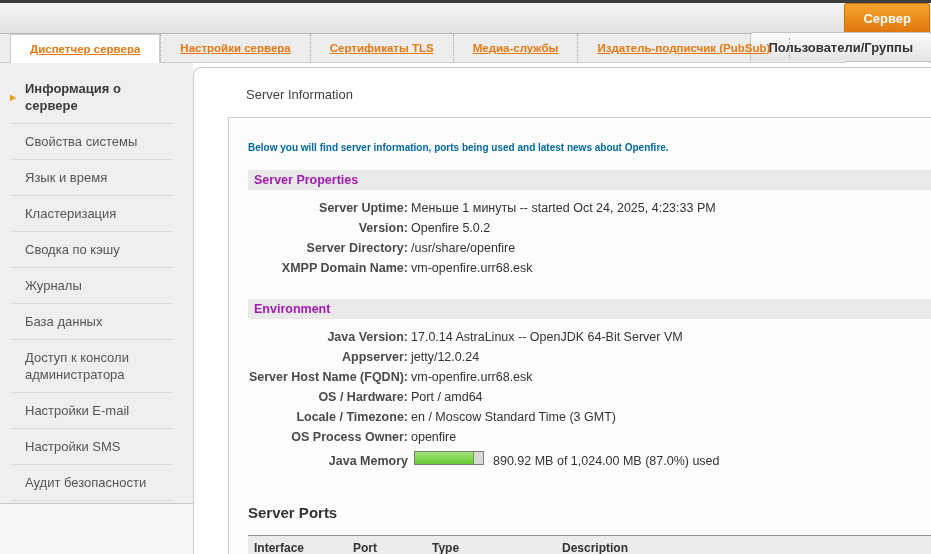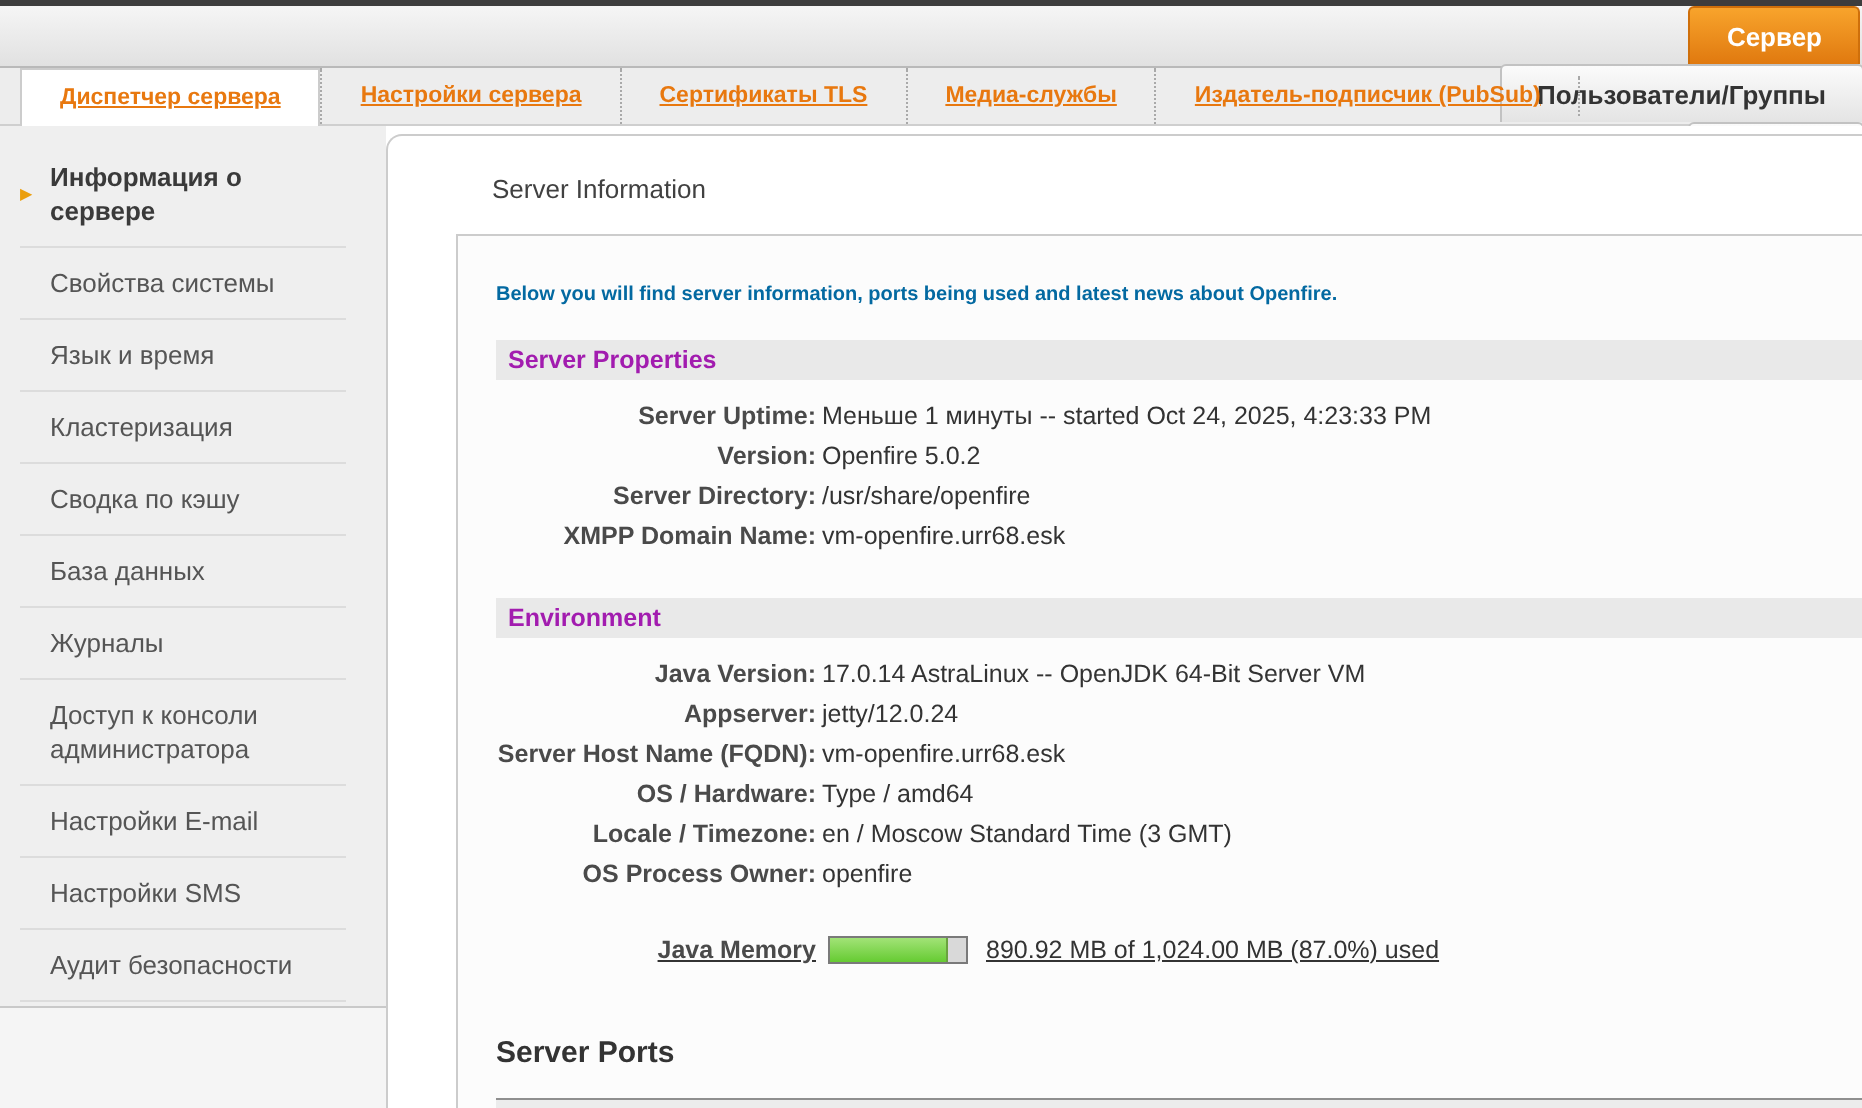--- a/index.html
+++ b/index.html
@@ -121,21 +121,21 @@
     background: #e9e9e9;
     font-size: 12.5px; font-weight: bold; color: #a21caf;
     padding: 3px 6px;
     margin-bottom: 8px;
   }
   .section { margin-bottom: 21px; }
   .kv { display: flex; font-size: 12.5px; line-height: 20px; color: #333; }
   .kv .k { width: 160px; flex: none; text-align: right; font-weight: bold; color: #4a4a4a; }
   .kv .v { padding-left: 3px; white-space: nowrap; }
 
-  .mem-row { display: flex; align-items: center; font-size: 12.5px; line-height: 20px; margin-top: 18px; text-decoration: underline; }
+  .mem-row { display: flex; font-size: 12.5px; line-height: 20px; margin-top: 4px; }
   .mem-row .k { width: 160px; flex: none; text-align: right; font-weight: bold; color: #4a4a4a; }
   .membar {
     width: 70px; height: 14px; flex: none;
     border: 1px solid #7a7a7a;
     background: #d9d9d9;
     margin: 0 9px 0 6px;
     overflow: hidden;
   }
   .memfill { height: 100%; background: linear-gradient(#a2e377, #66cb32); border-right: 1px solid #6aa23f; }
   .memtext { color: #333; white-space: nowrap; }
@@ -182,22 +182,22 @@
     <div class="side-box">
       <ul class="menu">
         <li class="active">
           <span class="arrow">▶</span>
           <span>Информация о сервере</span>
         </li>
         <li><span>Свойства системы</span></li>
         <li><span>Язык и время</span></li>
         <li><span>Кластеризация</span></li>
         <li><span>Сводка по кэшу</span></li>
+        <li><span>Журналы</span></li>
         <li><span>База данных</span></li>
-        <li><span>Журналы</span></li>
         <li><span>Доступ к консоли администратора</span></li>
         <li><span>Настройки E-mail</span></li>
         <li><span>Настройки SMS</span></li>
         <li><span>Аудит безопасности</span></li>
       </ul>
     </div>
     <div class="side-tail"></div>
   </div>
 
   <div class="main-col">
@@ -236,21 +236,21 @@
           <div class="kv">
             <div class="k">Appserver:</div>
             <div class="v">jetty/12.0.24</div>
           </div>
           <div class="kv">
             <div class="k">Server Host Name (FQDN):</div>
             <div class="v">vm-openfire.urr68.esk</div>
           </div>
           <div class="kv">
             <div class="k">OS / Hardware:</div>
-            <div class="v">Type / amd64</div>
+            <div class="v">Port / amd64</div>
           </div>
           <div class="kv">
             <div class="k">Locale / Timezone:</div>
             <div class="v">en / Moscow Standard Time (3 GMT)</div>
           </div>
           <div class="kv">
             <div class="k">OS Process Owner:</div>
             <div class="v">openfire</div>
           </div>
           <div class="mem-row">

